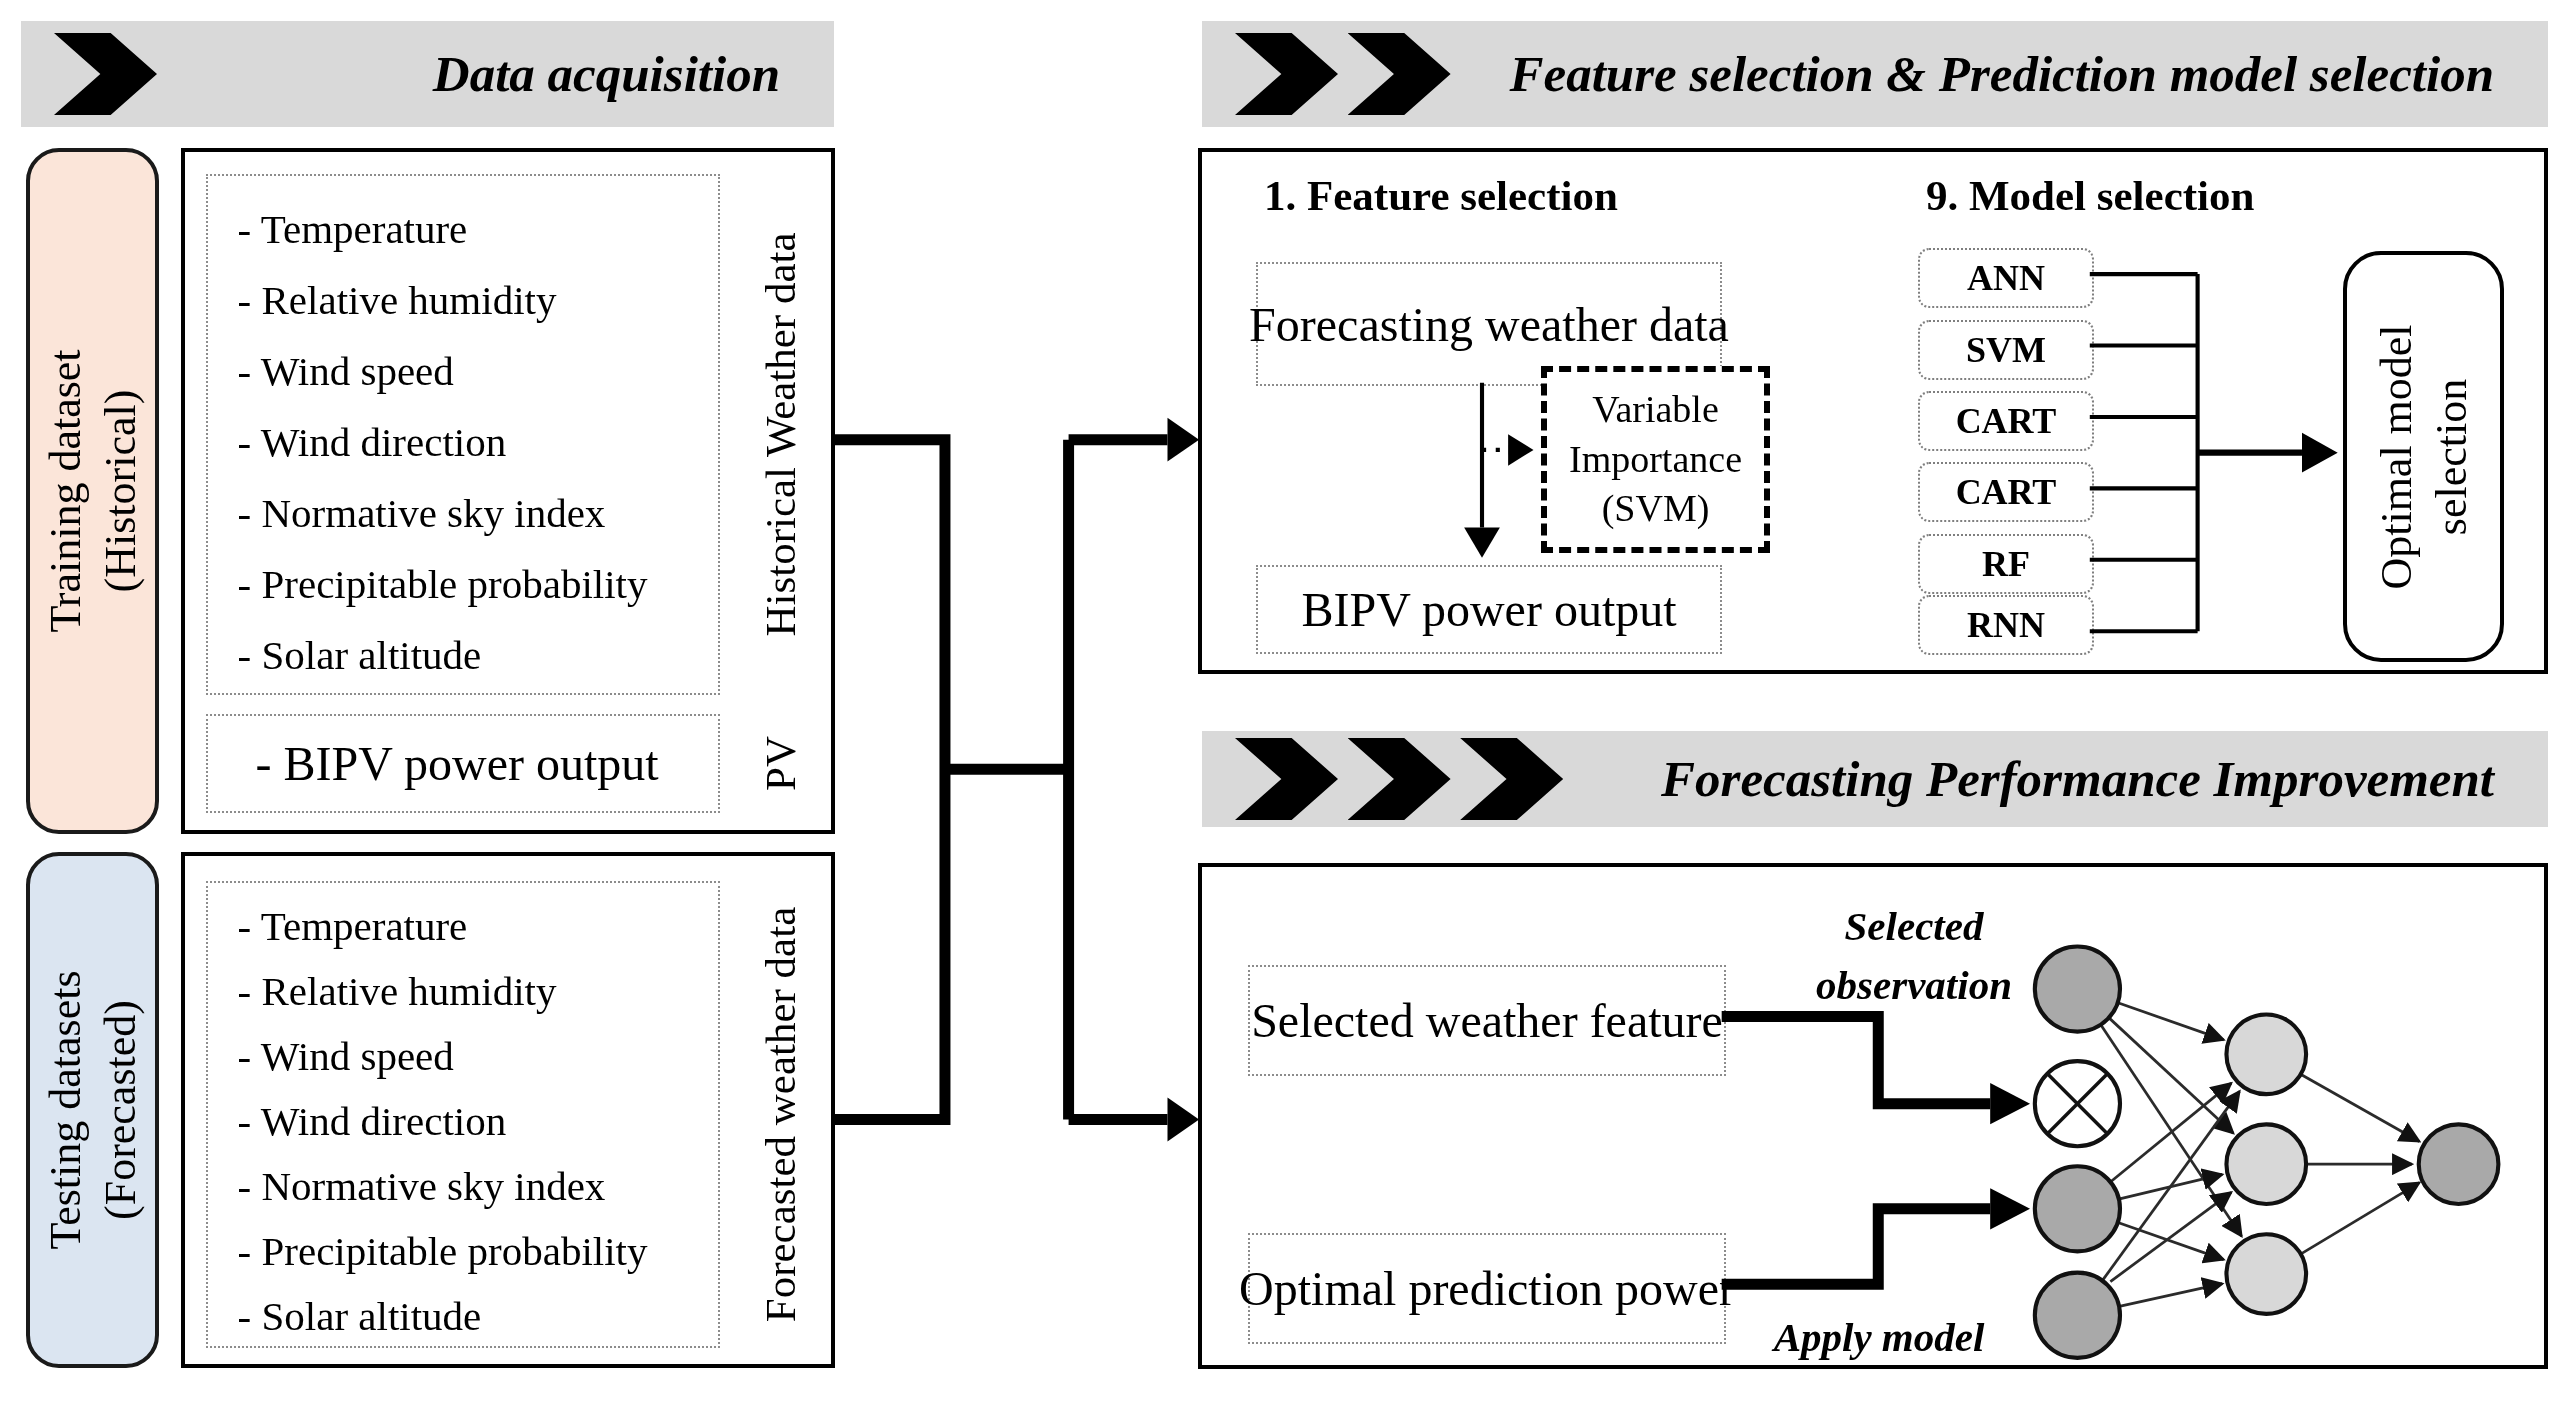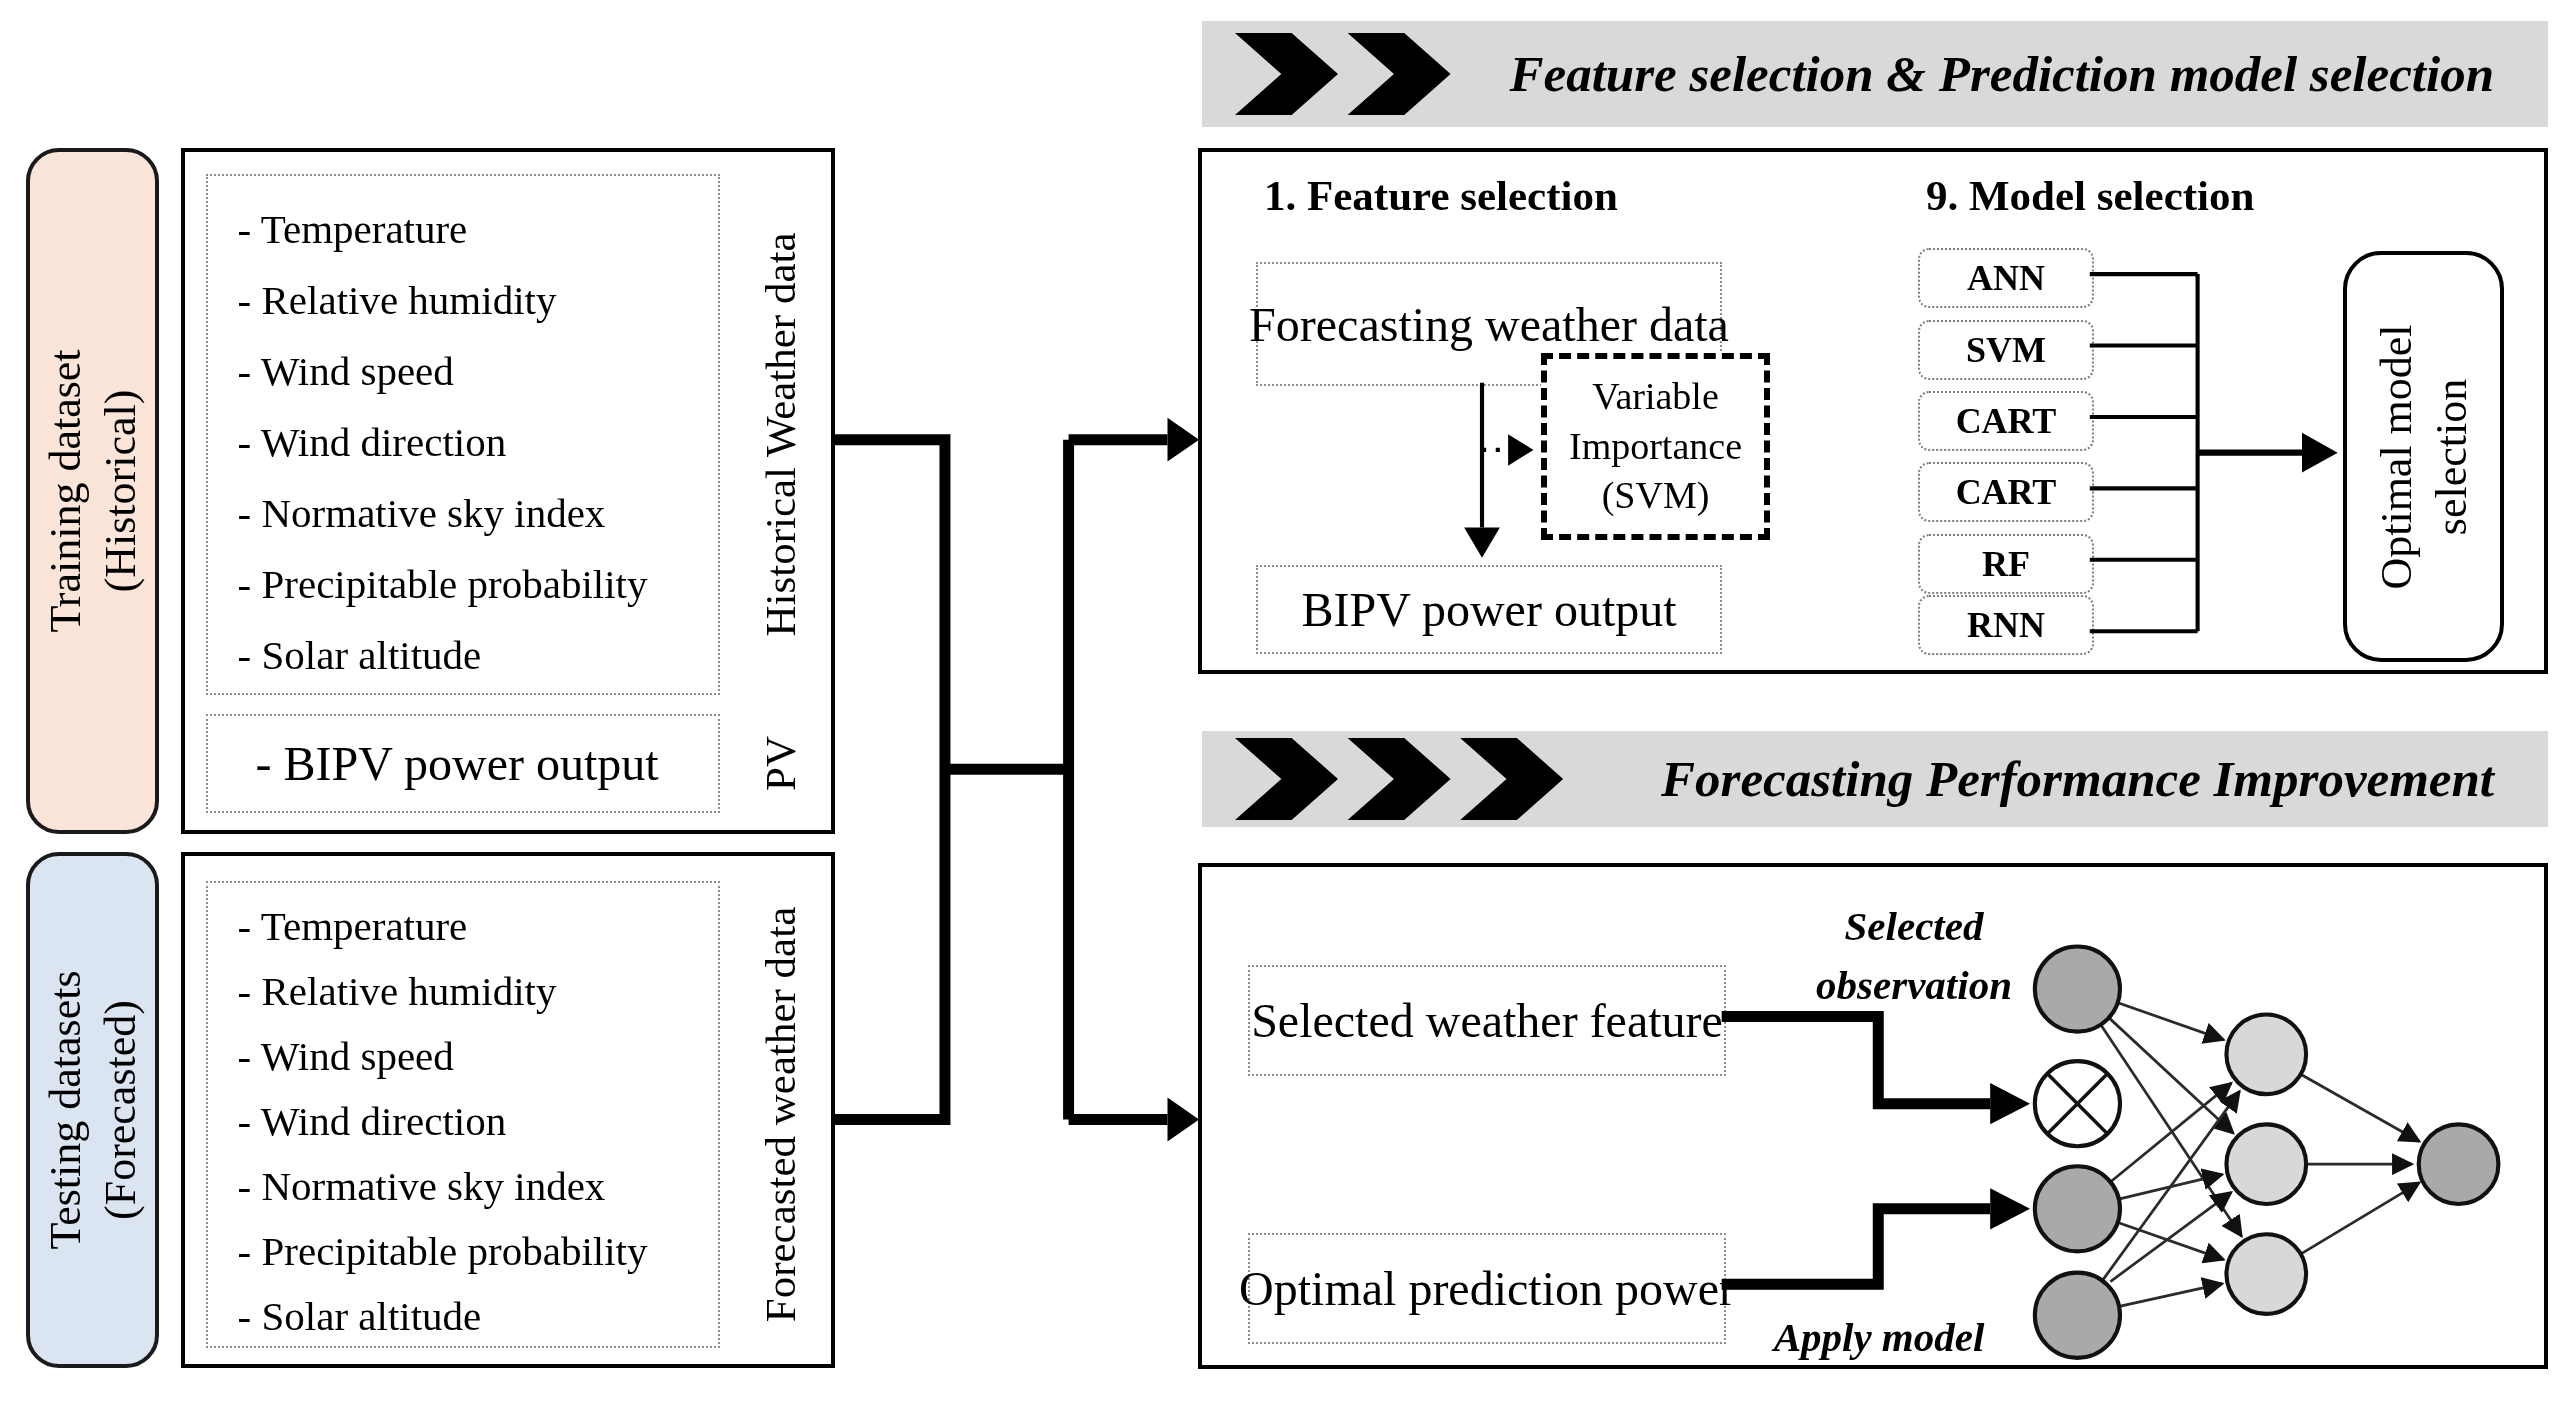--- a/index.html
+++ b/index.html
@@ -66,20 +66,26 @@
     position:absolute;font-size:41px;font-weight:bold;font-style:italic;
     text-align:center;line-height:1.45;white-space:nowrap;
   }
   svg.layer{position:absolute;left:0;top:0;pointer-events:none;}
 </style>
 </head>
 <body>
 
 <div id="canvas">
 
+  <div class="hdr" style="left:21px;top:21px;width:813px;height:106px;">
+    <div class="chevrons">
+      <div class="chevron"></div>
+    </div>
+    <div class="hdr-title">Data acquisition</div>
+  </div>
 
   <div class="hdr" style="left:1202px;top:21px;width:1346px;height:106px;">
     <div class="chevrons">
       <div class="chevron"></div>
       <div class="chevron"></div>
     </div>
     <div class="hdr-title">Feature selection &amp; Prediction model selection</div>
   </div>
 
   <div class="hdr" style="left:1202px;top:731px;width:1346px;height:96px;">
@@ -145,21 +151,21 @@
     </div>
   </div>
 
   <div class="solid-box" style="left:1198px;top:148px;width:1350px;height:526px;">
     <div class="section-heading" style="left:62px;top:19px;">1. Feature selection</div>
 
     <div class="dotted-box center-text" style="left:54px;top:110px;width:466px;height:124px;">
       <span>Forecasting weather data</span>
     </div>
 
-    <div class="vi-box" style="left:339px;top:201px;width:229px;height:187px;">
+    <div class="vi-box" style="left:339px;top:214px;width:229px;height:187px;">
       <div>
         <div>Variable</div>
         <div>Importance</div>
         <div>(SVM)</div>
       </div>
     </div>
 
     <div class="dotted-box center-text" style="left:54px;top:413px;width:466px;height:89px;">
       <span>BIPV power output</span>
     </div>

